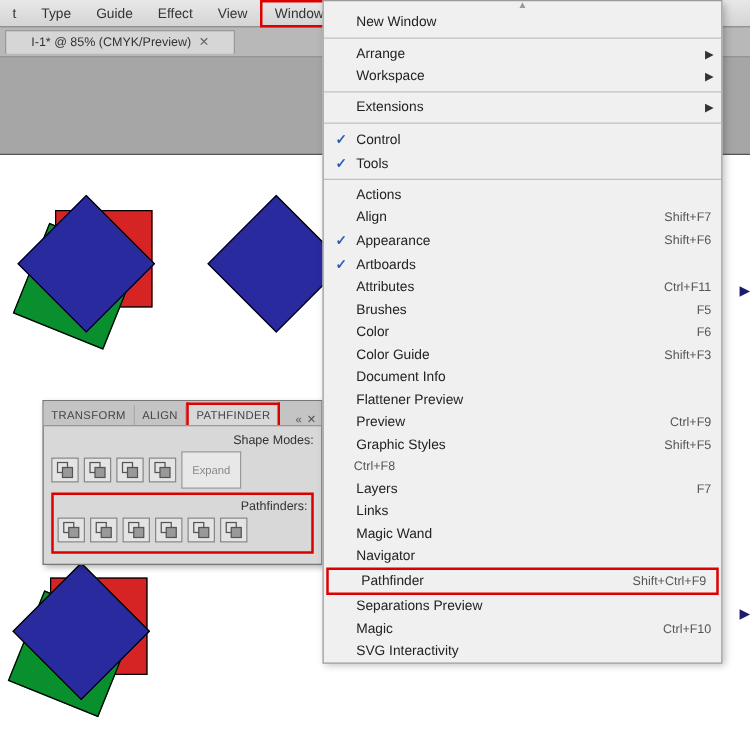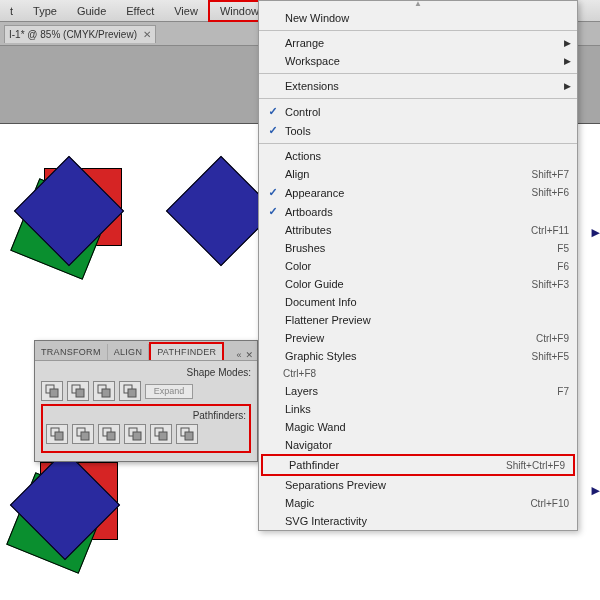--- a/index.html
+++ b/index.html
@@ -3,21 +3,21 @@
 <meta charset="utf-8">
 <style>
 * { margin: 0; padding: 0; box-sizing: border-box; }
 body { font-family: "Segoe UI", Tahoma, sans-serif; font-size: 11px; background: #a6a6a6; width: 600px; height: 600px; overflow: hidden; position: relative; }
 
 .menubar { background: linear-gradient(#e8e8e8, #d4d4d4); height: 22px; display: flex; align-items: center; border-bottom: 1px solid #888; }
 .menubar .item { padding: 3px 10px; color: #333; cursor: default; }
 .window-highlight { border: 2px solid #d00; padding: 1px 12px; }
 
 .tabbar { background: #b8b8b8; height: 24px; display: flex; align-items: center; padding-left: 4px; border-bottom: 1px solid #888; }
-.doc-tab { background: #d6d6d6; border: 1px solid #999; border-bottom: none; padding: 3px 4px; font-size: 10px; color: #333; display: flex; align-items: center; gap: 6px; }
+.doc-tab { background: #d6d6d6; border: 1px solid #999; border-bottom: none; padding: 3px 20px; font-size: 10px; color: #333; display: flex; align-items: center; gap: 6px; }
 .doc-tab .close { font-size: 10px; color: #666; }
 
 .canvas-strip { background: #a6a6a6; height: 78px; border-bottom: 1px solid #555; }
 
 .artboard { position: absolute; top: 124px; left: 0; width: 600px; height: 476px; background: #fff; }
 
 .shape-stack { position: absolute; width: 120px; height: 120px; }
 .sq { position: absolute; width: 78px; height: 78px; border: 1px solid #000; }
 .red { background: #d62424; }
 .green { background: #0a8f2f; }
@@ -26,31 +26,31 @@
 .dropdown { position: absolute; top: 0; left: 258px; width: 320px; background: #f0f0f0; border: 1px solid #9a9a9a; box-shadow: 2px 2px 6px rgba(0,0,0,0.25); z-index: 50; }
 .dropdown .grip { height: 8px; text-align: center; color: #999; font-size: 8px; line-height: 6px; }
 .dropdown .row { display: flex; align-items: center; padding: 3px 8px 3px 4px; color: #222; position: relative; }
 .dropdown .check { width: 20px; text-align: center; color: #2a5db0; font-weight: bold; }
 .dropdown .label { flex: 1; padding-left: 2px; }
 .dropdown .shortcut { color: #555; font-size: 10px; }
 .dropdown .arrow { position: absolute; right: 6px; font-size: 9px; color: #333; }
 .dropdown .sep { height: 1px; background: #c0c0c0; margin: 3px 0; }
 .pathfinder-highlight { border: 2px solid #d00; margin: 0 2px; }
 
-.panel { position: absolute; top: 340px; left: 34px; width: 224px; background: #d8d8d8; border: 1px solid #777; box-shadow: 2px 2px 5px rgba(0,0,0,0.3); z-index: 30; }
+.panel { position: absolute; top: 320px; left: 34px; width: 224px; background: #d8d8d8; border: 1px solid #777; box-shadow: 2px 2px 5px rgba(0,0,0,0.3); z-index: 30; }
 .panel-tabs { display: flex; background: #c4c4c4; border-bottom: 1px solid #999; height: 20px; align-items: flex-end; }
 .panel-tab { padding: 3px 6px; font-size: 9px; color: #444; background: #c4c4c4; border-right: 1px solid #aaa; letter-spacing: 0.3px; }
 .panel-tab.active { background: #d8d8d8; border: 2px solid #d00; border-bottom: none; }
 .panel-ctrl { margin-left: auto; display: flex; gap: 4px; padding-right: 4px; font-size: 9px; color: #555; }
 .panel-body { padding: 4px 6px 8px; text-align: right; }
 .section-label { font-size: 10px; color: #333; margin: 2px 0; }
 .icon-row { display: flex; gap: 4px; align-items: center; margin: 3px 0; }
 .tool-icon { width: 22px; height: 20px; background: #e4e4e4; border: 1px solid #888; display: flex; align-items: center; justify-content: center; }
 .tool-icon svg { width: 14px; height: 14px; }
-.expand-btn { width: 48px; height: 15px; background: #e8e8e8; border: 1px solid #999; font-size: 9px; color: #888; display: flex; align-items: center; justify-content: center; }
+.expand-btn { width: 48px; height: 30px; background: #e8e8e8; border: 1px solid #999; font-size: 9px; color: #888; display: flex; align-items: center; justify-content: center; }
 .pathfinders-box { border: 2px solid #d00; padding: 2px 3px 4px; margin-top: 2px; }
 
 .side-arrow { position: absolute; right: 0; font-size: 11px; color: #1a1a6f; }
 </style>
 </head>
 <body>
 
 <div class="menubar">
   <span class="item">t</span>
   <span class="item">Type</span>

